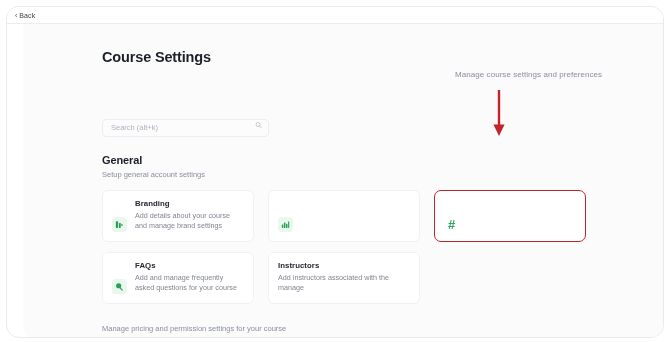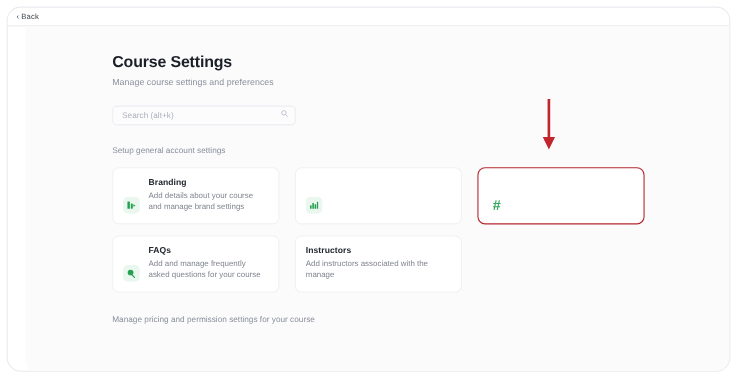--- a/index.html
+++ b/index.html
@@ -86,26 +86,27 @@
     font-weight: bold;
     color: #1b1f27;
     letter-spacing: -0.15px;
     margin-top: 25px;
   }
   .page-subtitle {
     font-size: 8px;
     color: #8a8f9b;
     margin-top: 5px;
     letter-spacing: 0.05px;
+    text-align: right;
   }
 
   
   .search-wrap {
     position: relative;
-    margin-top: 15px;
+    margin-top: 37px;
     width: 167px;
     height: 18px;
   }
   .search-input {
     width: 100%;
     height: 100%;
     border: 1px solid #eceef1;
     border-radius: 4px;
     background: #fcfcfd;
     font-family: inherit;
@@ -237,20 +238,21 @@
         <input class="search-input" type="text" placeholder="Search (alt+k)" style="">
         <span class="search-icon">
           <svg viewBox="0 0 16 16" fill="none" stroke="currentColor" stroke-width="1.6">
             <circle cx="7" cy="7" r="4.6"></circle>
             <line x1="10.4" y1="10.4" x2="14.4" y2="14.4" stroke-linecap="round"></line>
           </svg>
         </span>
       </div>
 
       <div class="section">
+        <div class="section-title">General</div>
         <div class="section-subtitle">Setup general account settings</div>
 
         <div class="grid">
 
           <div class="card">
             <span class="card-icon">
               <svg width="9" height="9" viewBox="0 0 16 16" fill="currentColor">
                 <rect x="1.5" y="2" width="4" height="12" rx="1"></rect>
                 <rect x="7" y="5.5" width="3.2" height="8.5" rx="0.8"></rect>
                 <path d="M11.2 6.5l3.3 2.2-3.3 2.2z"></path>

